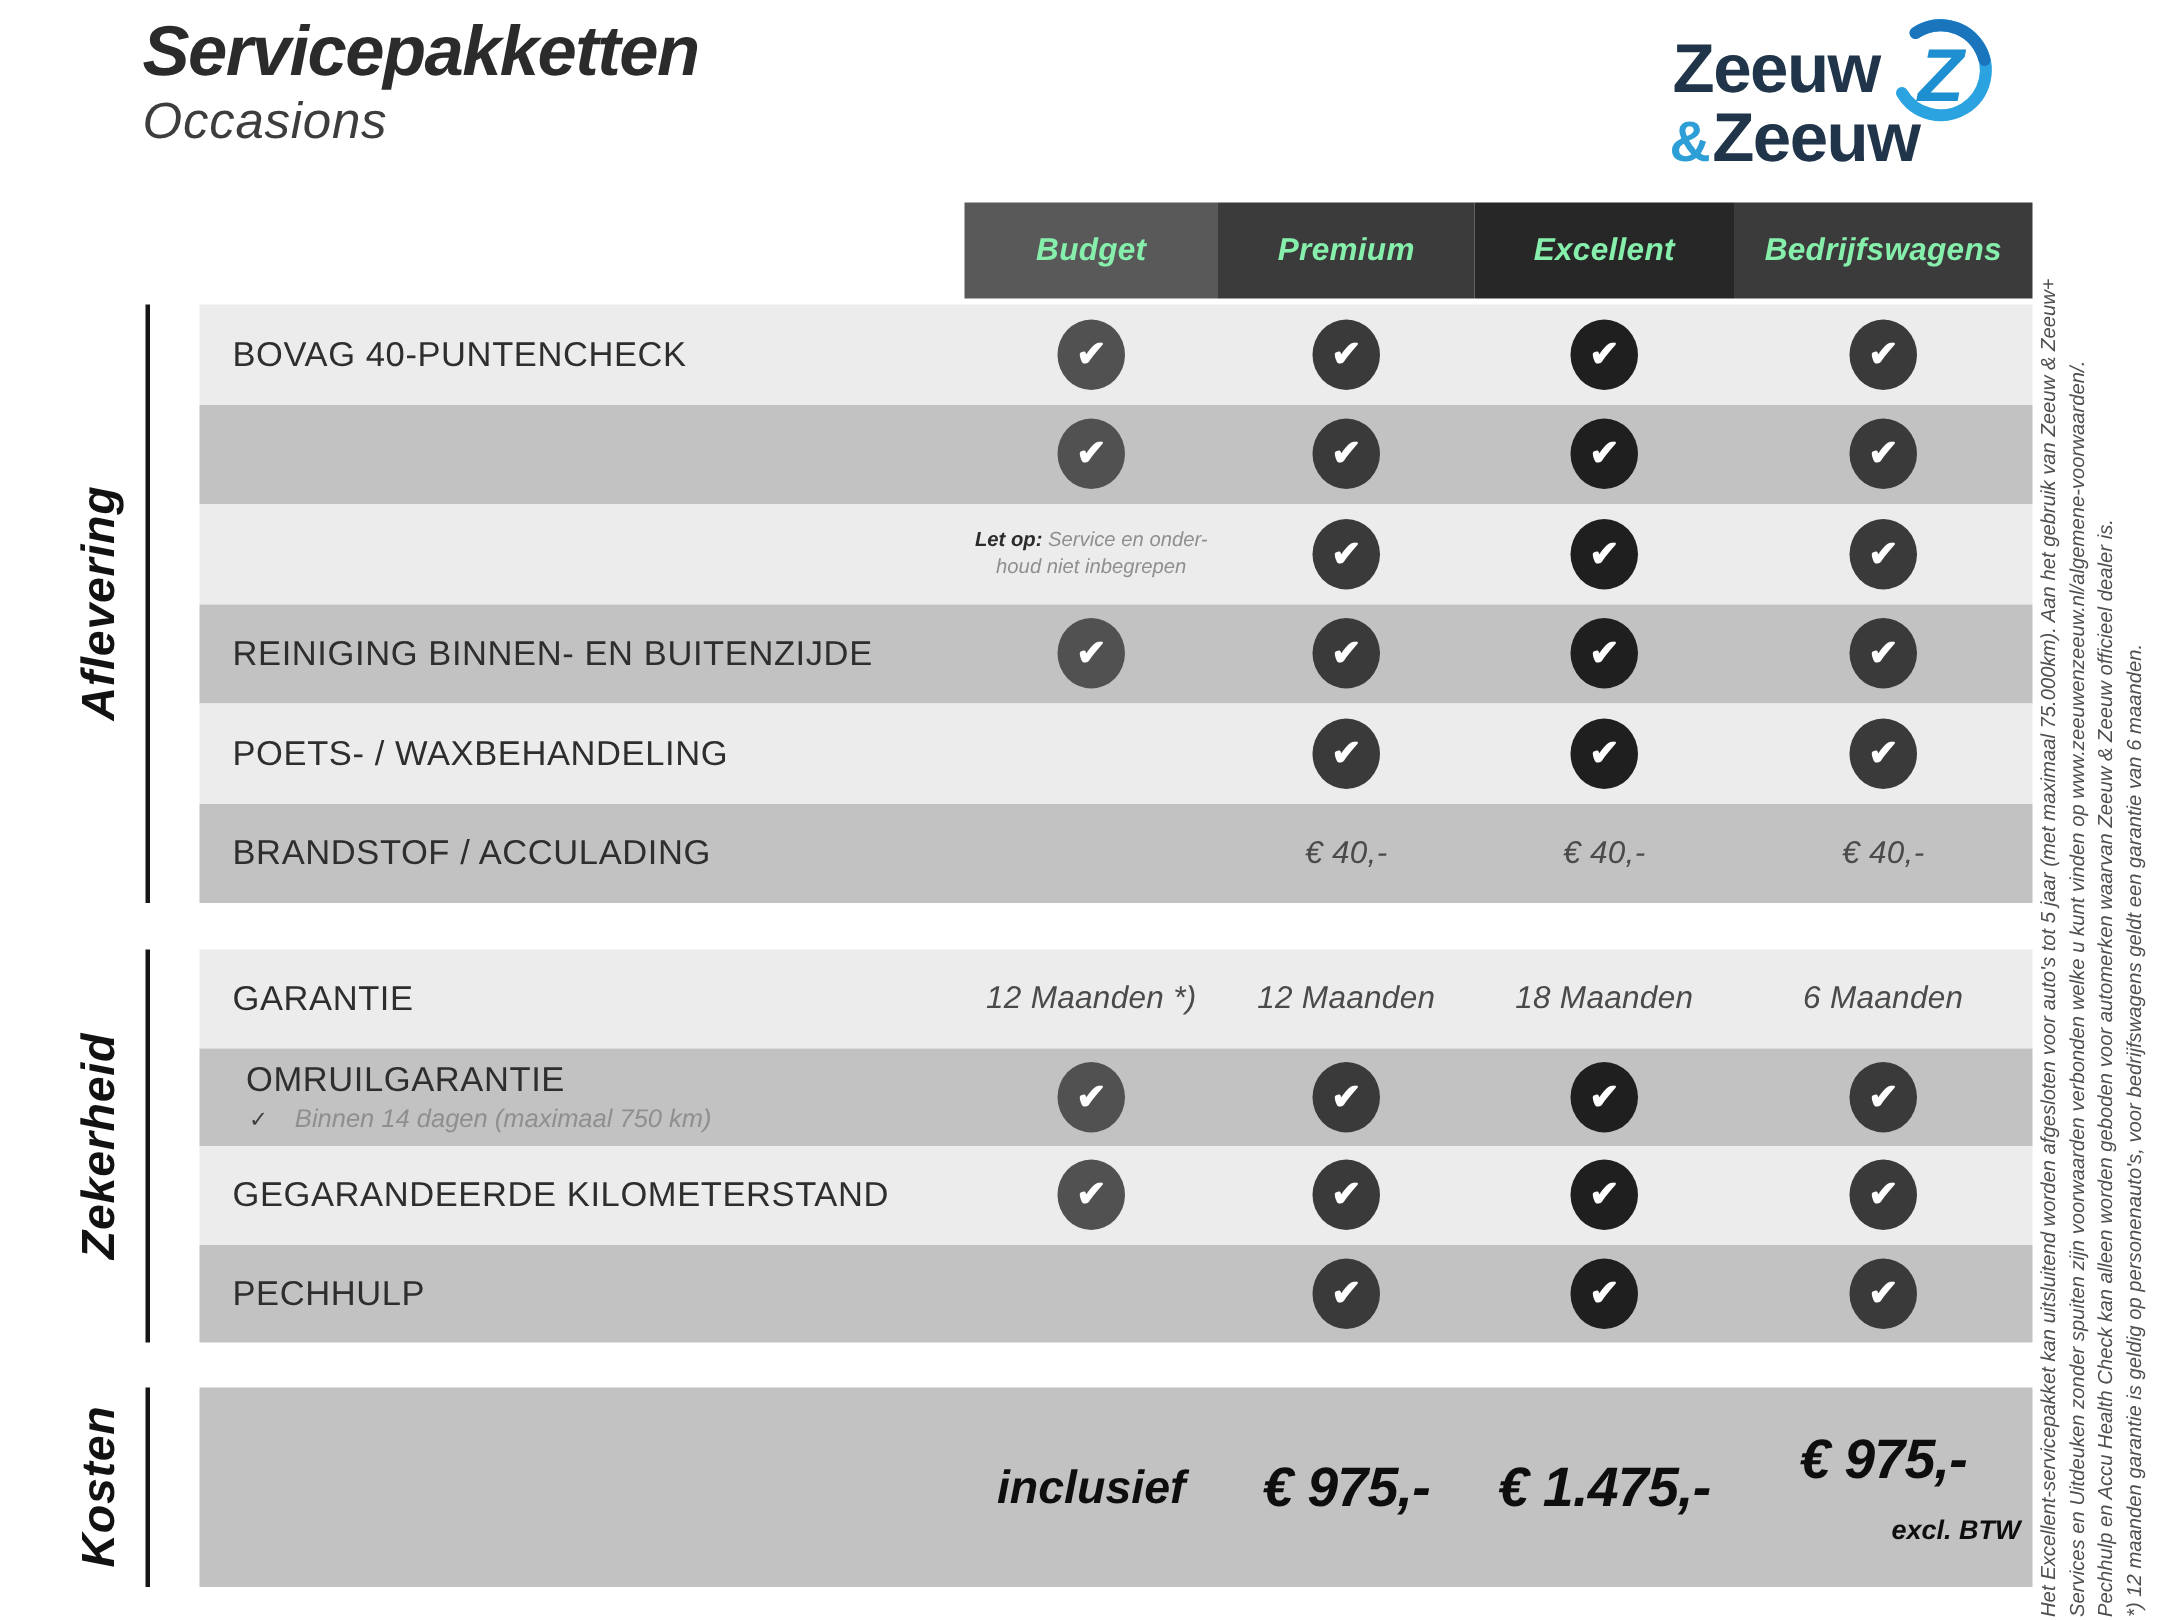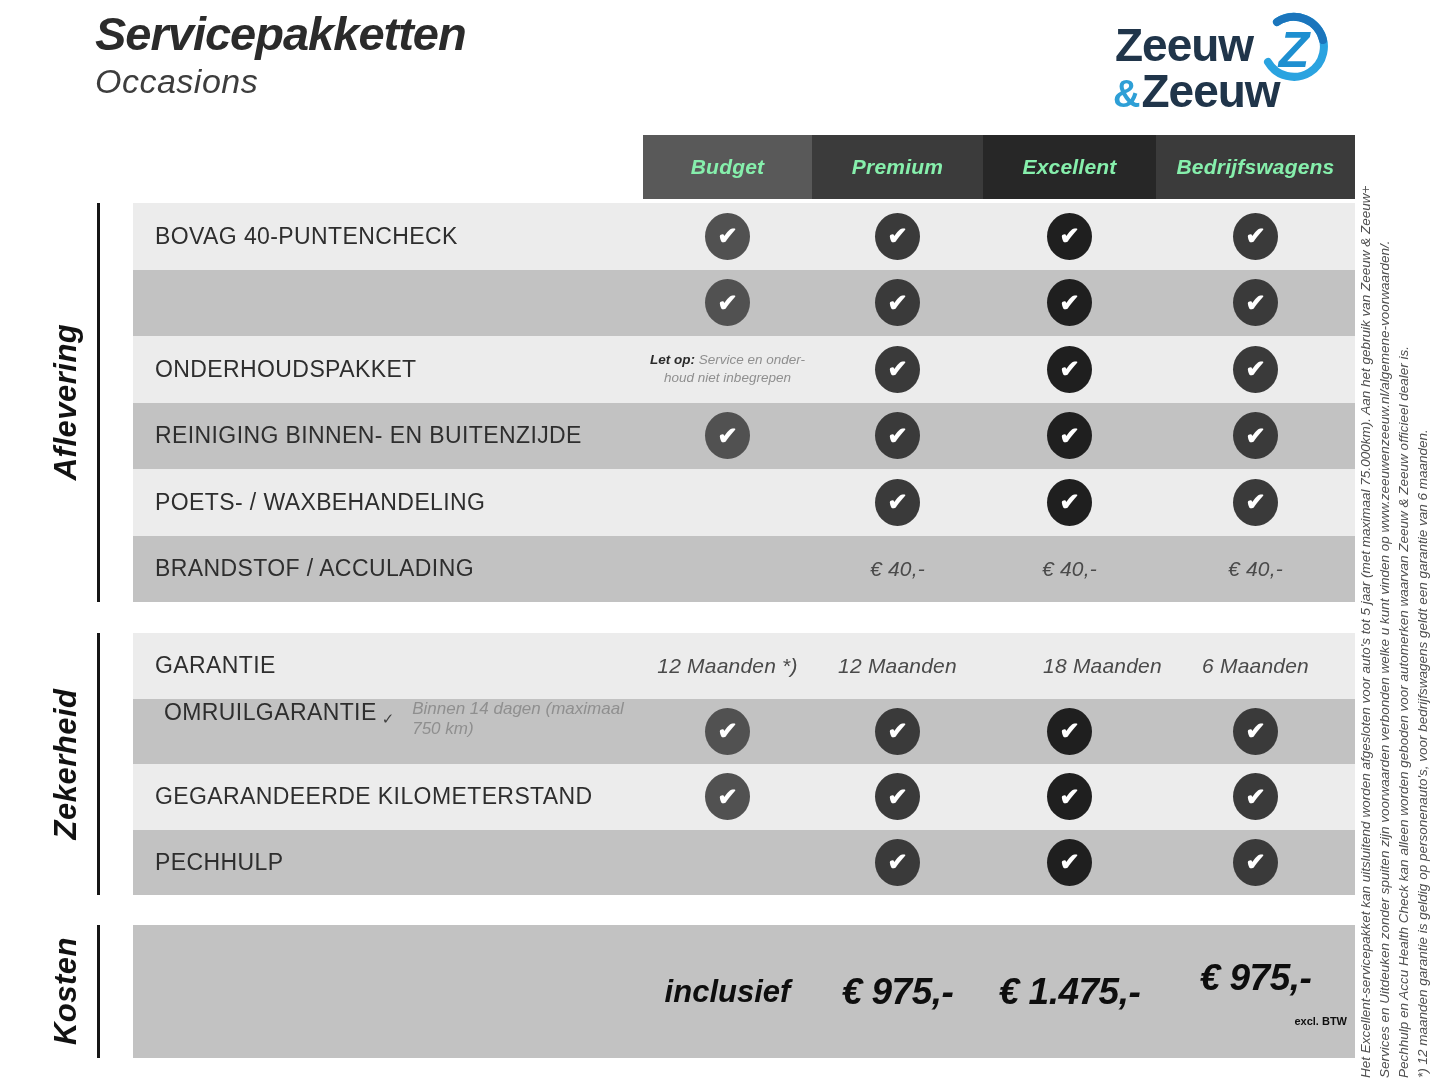--- a/index.html
+++ b/index.html
@@ -33,40 +33,40 @@
   }
   #badge span{margin-top:6px;font-weight:bold;font-style:italic;font-size:18px;color:#0c0c0c;}
   
   .row{position:absolute;left:133px;width:1222px;}
   .row.light{background:var(--row-light);}
   .row.dark{background:var(--row-dark);}
   .row-label{
     position:absolute;left:0;top:0;bottom:0;width:510px;
     display:flex;align-items:center;padding-left:22px;gap:12px;
   }
-  .row-label.has-sub{align-items:flex-start;justify-content:center;gap:3px;padding-left:31px;}
+  .row-label.has-sub{flex-direction:column;align-items:flex-start;justify-content:center;gap:3px;padding-left:31px;}
   .lbl{font-size:23px;color:#2e2e2e;letter-spacing:0.4px;}
   .inline-note{font-style:italic;color:#8f8f8f;font-size:17px;white-space:nowrap;}
   .sub-note{font-style:italic;color:#8f8f8f;font-size:17px;display:flex;gap:18px;align-items:center;padding-left:2px;}
   .sub-check{color:#3f3f3f;font-size:15px;font-style:normal;}
   .cell{position:absolute;top:0;bottom:0;display:flex;align-items:center;justify-content:center;}
   .check{
     width:45px;height:47px;border-radius:50%;color:#fff;
     display:flex;align-items:center;justify-content:center;
     font-size:24px;font-weight:bold;
   }
   .cellText{font-style:italic;font-size:21px;color:#4a4a4a;letter-spacing:0.2px;white-space:nowrap;}
   .note{font-size:13.5px;font-style:italic;color:#8f8f8f;text-align:center;line-height:1.35;}
   .note b{color:#2b2b2b;font-style:italic;}
   
   #kosten-band{position:absolute;left:133px;top:925px;width:1222px;height:133px;background:var(--row-dark);}
   .kcell{position:absolute;top:0;bottom:0;display:flex;align-items:center;justify-content:center;flex-direction:column;}
   .kword{font-size:31px;font-weight:bold;font-style:italic;color:#0e0e0e;}
   .kprice{font-size:37px;font-weight:bold;font-style:italic;color:#0e0e0e;letter-spacing:-0.5px;white-space:nowrap;}
-  .knote{font-size:11px;font-weight:bold;color:#0e0e0e;align-self:flex-end;margin-right:8px;margin-top:16px;}
+  .knote{font-size:18px;font-weight:bold;font-style:italic;color:#0e0e0e;align-self:flex-end;margin-right:8px;margin-top:16px;}
   
   .rail{position:absolute;left:97px;width:3px;background:#161616;}
   #rail-aflevering{top:203px;height:399px;}
   #rail-zekerheid{top:633px;height:262px;}
   #rail-kosten{top:925px;height:133px;}
   .vlabel{
     position:absolute;width:300px;height:40px;line-height:40px;text-align:center;
     transform:rotate(-90deg);font-style:italic;font-weight:bold;font-size:31px;color:#121212;
     letter-spacing:0.5px;
   }
@@ -134,23 +134,20 @@
           <div class="check" style="background: rgb(58, 58, 58);">✔</div>
         </div>
         <div class="cell" style="left: 850px; width: 173px;">
           <div class="check" style="background: rgb(31, 31, 31);">✔</div>
         </div>
         <div class="cell" style="left: 1023px; width: 199px;">
           <div class="check" style="background: rgb(58, 58, 58);">✔</div>
         </div>
       </div>
       <div class="row light" style="top: 336px; height: 66.5px;">
-        <div class="row-label">
-          <span class="lbl">ONDERHOUDSPAKKET</span>
-        </div>
         <div class="cell" style="left: 510px; width: 169px;">
           <div class="note"><b>Let op: </b>Service en onder-<br>houd niet inbegrepen</div>
         </div>
         <div class="cell" style="left: 679px; width: 171px;">
           <div class="check" style="background: rgb(58, 58, 58);">✔</div>
         </div>
         <div class="cell" style="left: 850px; width: 173px;">
           <div class="check" style="background: rgb(31, 31, 31);">✔</div>
         </div>
         <div class="cell" style="left: 1023px; width: 199px;">
@@ -207,21 +204,21 @@
       <div class="row light" style="top: 633px; height: 65.5px;">
         <div class="row-label">
           <span class="lbl">GARANTIE</span>
         </div>
         <div class="cell" style="left: 510px; width: 169px;">
           <span class="cellText">12 Maanden *)</span>
         </div>
         <div class="cell" style="left: 679px; width: 171px;">
           <span class="cellText">12 Maanden</span>
         </div>
-        <div class="cell" style="left: 883px; width: 173px;">
+        <div class="cell" style="left: 850px; width: 173px;">
           <span class="cellText">18 Maanden</span>
         </div>
         <div class="cell" style="left: 1023px; width: 199px;">
           <span class="cellText">6 Maanden</span>
         </div>
       </div>
       <div class="row dark" style="top: 698.5px; height: 65.5px;">
         <div class="row-label has-sub">
           <span class="lbl">OMRUILGARANTIE</span>
           <div class="sub-note">

